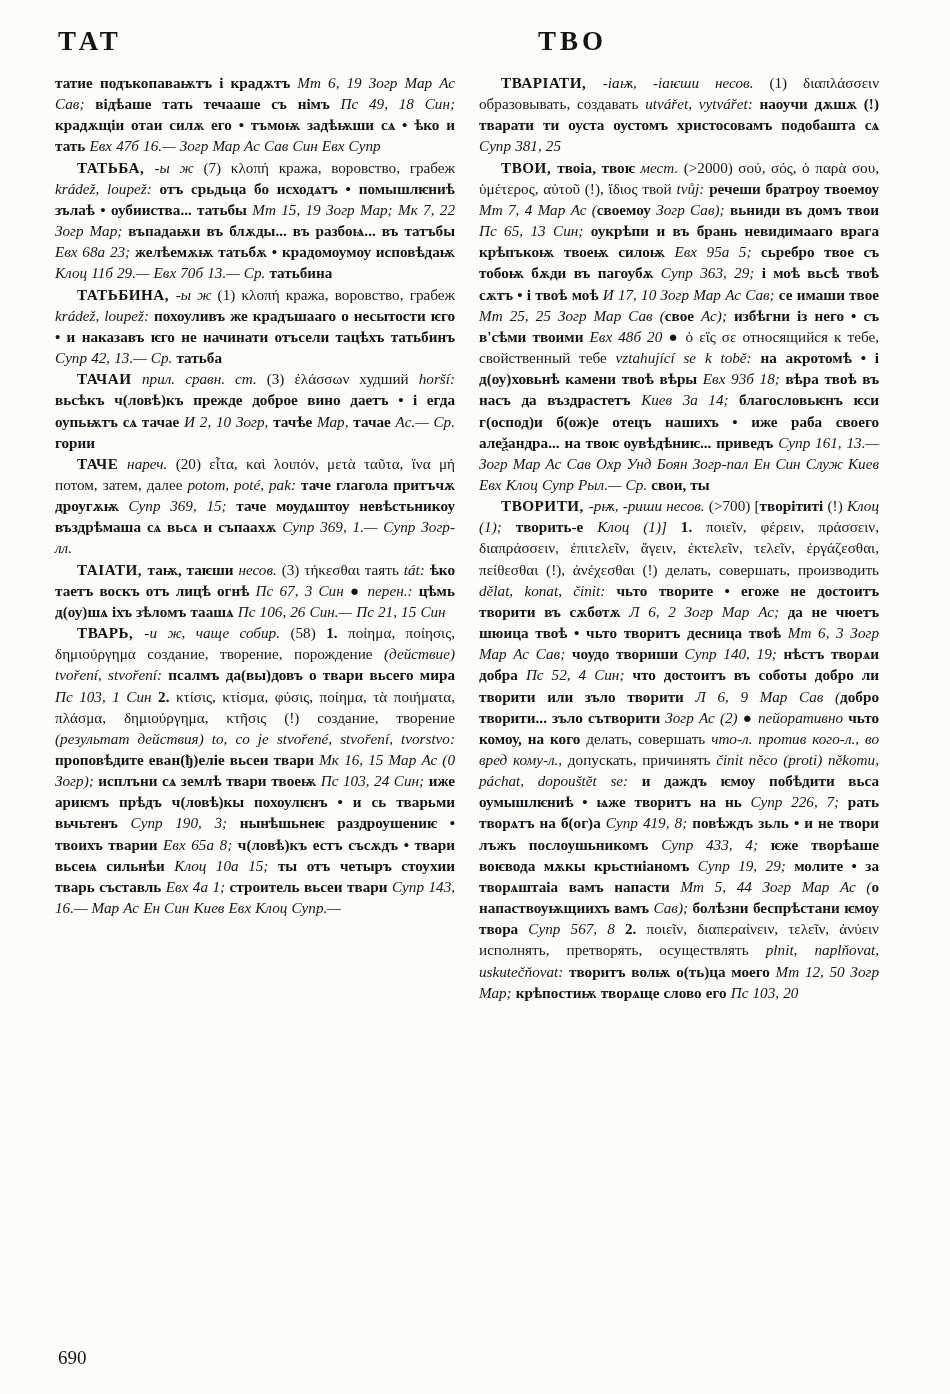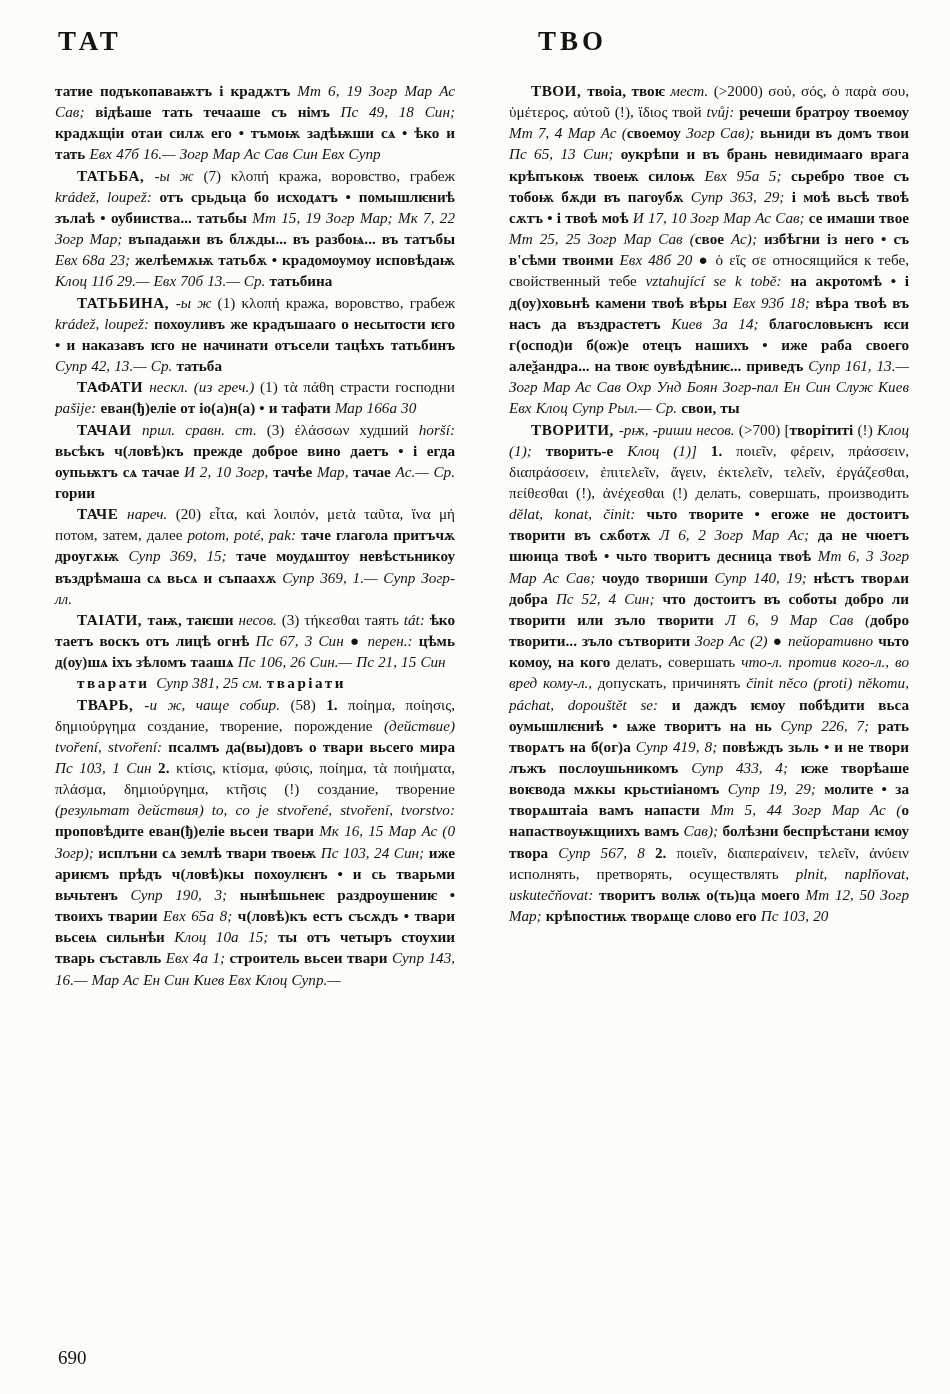--- a/index.html
+++ b/index.html
@@ -12,22 +12,22 @@
     font-family:Liberation Serif, serif;
     overflow:hidden;
   }
   .running-head {
     position:absolute; top:26px;
     font-size:27px; font-weight:bold; letter-spacing:4px;
   }
   .running-head.left  { left:58px; }
   .running-head.right { left:538px; }
   .columns {
-    position:absolute; top:80px; left:55px;
-    display:flex; gap:54px;
+    position:absolute; top:72px; left:55px;
+    display:flex; gap:24px;
   }
   .col { width:400px; }
   p.para {
     margin:0;
     text-align:justify;
     font-size:15.2px;
     line-height:21.15px;
     word-spacing:0.3px;
   }
   p.para.indent { text-indent:22px; }
@@ -45,27 +45,26 @@
 
 <div class="page">
   <div class="running-head left">ТАТ</div>
   <div class="running-head right">ТВО</div>
 
   <div class="columns">
     <div class="col">
         <p class="para"><span class="run-b">татие подъкопаваѭтъ і крадѫтъ </span><span class="run-i">Мт 6, 19 Зогр Мар Ас Сав; </span><span class="run-b">відѣаше тать течааше съ німъ </span><span class="run-i">Пс 49, 18 Син; </span><span class="run-b">крадѫщіи отаи силѫ его • тъмоѭ задѣѭши сѧ • ѣко и тать </span><span class="run-i">Евх 47б 16.— Зогр Мар Ас Сав Син Евх Супр</span></p>
         <p class="para indent"><span class="run-hw">ТАТЬБА, </span><span class="run-i">-ы ж </span><span class="run-r">(7) κλοπή кража, воровство, грабеж </span><span class="run-i">krádež, loupež: </span><span class="run-b">отъ срьдьца бо исходѧтъ • помышлѥниѣ зълаѣ • оубииства... татьбы </span><span class="run-i">Мт 15, 19 Зогр Мар; Мк 7, 22 Зогр Мар; </span><span class="run-b">въпадаѭи въ блѫды... въ разбоѩ... въ татъбы </span><span class="run-i">Евх 68а 23; </span><span class="run-b">желѣемѫѭ татьбѫ • крадомоумоу исповѣдаѭ </span><span class="run-i">Клоц 11б 29.— Евх 70б 13.— Ср. </span><span class="run-b">татьбина</span></p>
         <p class="para indent"><span class="run-hw">ТАТЬБИНА, </span><span class="run-i">-ы ж </span><span class="run-r">(1) κλοπή кража, воровство, грабеж </span><span class="run-i">krádež, loupež: </span><span class="run-b">похоуливъ же крадъшааго о несытости ѥго • и наказавъ ѥго не начинати отъсели тацѣхъ татьбинъ </span><span class="run-i">Супр 42, 13.— Ср. </span><span class="run-b">татьба</span></p>
-        <p class="para indent"><span class="run-hw">ТАФАТИ </span><span class="run-i">нескл. (из греч.) </span><span class="run-r">(1) τὰ πάθη страсти господни </span><span class="run-i">pašije: </span><span class="run-b">еван(ђ)еліе от іо(а)н(а) • и тафати </span><span class="run-i">Мар 166а 30</span></p>
         <p class="para indent"><span class="run-hw">ТАЧАИ </span><span class="run-i">прил. сравн. ст. </span><span class="run-r">(3) ἐλάσσων худший </span><span class="run-i">horší: </span><span class="run-b">вьсѣкъ ч(ловѣ)къ прежде доброе вино даетъ • і егда оупьѭтъ сѧ тачае </span><span class="run-i">И 2, 10 Зогр, </span><span class="run-b">тачѣе </span><span class="run-i">Мар, </span><span class="run-b">тачае </span><span class="run-i">Ас.— Ср. </span><span class="run-b">гории</span></p>
         <p class="para indent"><span class="run-hw">ТАЧЕ </span><span class="run-i">нареч. </span><span class="run-r">(20) εἶτα, καὶ λοιπόν, μετὰ ταῦτα, ἵνα μή потом, затем, далее </span><span class="run-i">potom, poté, pak: </span><span class="run-b">таче глагола притъчѫ дроугѫѭ </span><span class="run-i">Супр 369, 15; </span><span class="run-b">таче моудѧштоу невѣстьникоу въздрѣмаша сѧ вьсѧ и съпаахѫ </span><span class="run-i">Супр 369, 1.— Супр Зогр-лл.</span></p>
         <p class="para indent"><span class="run-hw">ТАІАТИ, </span><span class="run-b">таѭ, таѥши </span><span class="run-i">несов. </span><span class="run-r">(3) τήκεσθαι таять </span><span class="run-i">tát: </span><span class="run-b">ѣко таетъ воскъ отъ лицѣ огнѣ </span><span class="run-i">Пс 67, 3 Син </span><span class="run-r">● </span><span class="run-i">перен.: </span><span class="run-b">цѣмь д(оу)шѧ іхъ зѣломъ таашѧ </span><span class="run-i">Пс 106, 26 Син.— Пс 21, 15 Син</span></p>
-        <p class="para indent"><span class="run-sp">тварати </span><span class="run-i">Супр 381, 25 см. </span><span class="run-sp">тваріати</span></p>
         <p class="para indent"><span class="run-hw">ТВАРЬ, </span><span class="run-i">-и ж, чаще собир. </span><span class="run-r">(58) </span><span class="run-b">1. </span><span class="run-r">ποίημα, ποίησις, δημιούργημα создание, творение, порождение </span><span class="run-i">(действие) tvoření, stvoření: </span><span class="run-b">псалмъ да(вы)довъ о твари вьсего мира </span><span class="run-i">Пс 103, 1 Син </span><span class="run-b">2. </span><span class="run-r">κτίσις, κτίσμα, φύσις, ποίημα, τὰ ποιήματα, πλάσμα, δημιούργημα, κτῆσις (!) создание, творение </span><span class="run-i">(результат действия) to, co je stvořené, stvoření, tvorstvo: </span><span class="run-b">проповѣдите еван(ђ)еліе вьсеи твари </span><span class="run-i">Мк 16, 15 Мар Ас (0 Зогр); </span><span class="run-b">исплъни сѧ землѣ твари твоеѭ </span><span class="run-i">Пс 103, 24 Син; </span><span class="run-b">иже ариѥмъ прѣдъ ч(ловѣ)кы похоулѥнъ • и сь тварьми вьчьтенъ </span><span class="run-i">Супр 190, 3; </span><span class="run-b">нынѣшьнеѥ раздроушениѥ • твоихъ тварии </span><span class="run-i">Евх 65а 8; </span><span class="run-b">ч(ловѣ)къ естъ съсѫдъ • твари вьсеѩ сильнѣи </span><span class="run-i">Клоц 10а 15; </span><span class="run-b">ты отъ четыръ стоухии тварь съставль </span><span class="run-i">Евх 4а 1; </span><span class="run-b">строитель вьсеи твари </span><span class="run-i">Супр 143, 16.— Мар Ас Ен Син Киев Евх Клоц Супр.—</span></p>
       </div>
     <div class="col">
+        <p class="para indent"><span class="run-hw">ТВАРІАТИ, </span><span class="run-i">-іаѭ, -іаѥши несов. </span><span class="run-r">(1) διαπλάσσειν образовывать, создавать </span><span class="run-i">utvářet, vytvářet: </span><span class="run-b">наоучи дѫшѫ (!) тварати ти оуста оустомъ христосовамъ подобашта сѧ </span><span class="run-i">Супр 381, 25</span></p>
         <p class="para indent"><span class="run-hw">ТВОИ, </span><span class="run-b">твоіа, твоѥ </span><span class="run-i">мест. </span><span class="run-r">(&gt;2000) σού, σός, ὁ παρὰ σου, ὑμέτερος, αὐτοῦ (!), ἴδιος твой </span><span class="run-i">tvůj: </span><span class="run-b">речеши братроу твоемоу </span><span class="run-i">Мт 7, 4 Мар Ас (</span><span class="run-b">своемоу </span><span class="run-i">Зогр Сав); </span><span class="run-b">вьниди въ домъ твои </span><span class="run-i">Пс 65, 13 Син; </span><span class="run-b">оукрѣпи и въ брань невидимааго врага крѣпъкоѭ твоеѭ силоѭ </span><span class="run-i">Евх 95а 5; </span><span class="run-b">сьребро твое съ тобоѭ бѫди въ пагоубѫ </span><span class="run-i">Супр 363, 29; </span><span class="run-b">і моѣ вьсѣ твоѣ сѫтъ • і твоѣ моѣ </span><span class="run-i">И 17, 10 Зогр Мар Ас Сав; </span><span class="run-b">се имаши твое </span><span class="run-i">Мт 25, 25 Зогр Мар Сав (</span><span class="run-b">свое </span><span class="run-i">Ас); </span><span class="run-b">избѣгни із него • съ в'сѣми твоими </span><span class="run-i">Евх 48б 20 </span><span class="run-r">● ὁ εἴς σε относящийся к тебе, свойственный тебе </span><span class="run-i">vztahující se k tobě: </span><span class="run-b">на акротомѣ • і д(оу)ховьнѣ камени твоѣ вѣры </span><span class="run-i">Евх 93б 18; </span><span class="run-b">вѣра твоѣ въ насъ да въздрастетъ </span><span class="run-i">Киев 3а 14; </span><span class="run-b">благословьѥнъ ѥси г(оспод)и б(ож)е отецъ нашихъ • иже раба своего алеѯандра... на твоѥ оувѣдѣниѥ... приведъ </span><span class="run-i">Супр 161, 13.— Зогр Мар Ас Сав Охр Унд Боян Зогр-пал Ен Син Служ Киев Евх Клоц Супр Рыл.— Ср. </span><span class="run-b">свои, ты</span></p>
         <p class="para indent"><span class="run-hw">ТВОРИТИ, </span><span class="run-i">-рѭ, -риши несов. </span><span class="run-r">(&gt;700) [</span><span class="run-b">творітиті </span><span class="run-r">(!) </span><span class="run-i">Клоц (1); </span><span class="run-b">творить-е </span><span class="run-i">Клоц (1)] </span><span class="run-b">1. </span><span class="run-r">ποιεῖν, φέρειν, πράσσειν, διαπράσσειν, ἐπιτελεῖν, ἄγειν, ἐκτελεῖν, τελεῖν, ἐργάζεσθαι, πείθεσθαι (!), ἀνέχεσθαι (!) делать, совершать, производить </span><span class="run-i">dělat, konat, činit: </span><span class="run-b">чьто творите • егоже не достоитъ творити въ сѫботѫ </span><span class="run-i">Л 6, 2 Зогр Мар Ас; </span><span class="run-b">да не чюетъ шюица твоѣ • чьто творитъ десница твоѣ </span><span class="run-i">Мт 6, 3 Зогр Мар Ас Сав; </span><span class="run-b">чоудо твориши </span><span class="run-i">Супр 140, 19; </span><span class="run-b">нѣстъ творѧи добра </span><span class="run-i">Пс 52, 4 Син; </span><span class="run-b">что достоитъ въ соботы добро ли творити или зъло творити </span><span class="run-i">Л 6, 9 Мар Сав (</span><span class="run-b">добро творити... зъло сътворити </span><span class="run-i">Зогр Ас (2) </span><span class="run-r">● </span><span class="run-i">пейоративно </span><span class="run-b">чьто комоу, на кого </span><span class="run-r">делать, совершать </span><span class="run-i">что-л. против кого-л., во вред кому-л., </span><span class="run-r">допускать, причинять </span><span class="run-i">činit něco (proti) někomu, páchat, dopouštět se: </span><span class="run-b">и даждъ ѥмоу побѣдити вьса оумышлѥниѣ • ѩже творитъ на нь </span><span class="run-i">Супр 226, 7; </span><span class="run-b">рать творѧтъ на б(ог)а </span><span class="run-i">Супр 419, 8; </span><span class="run-b">повѣждъ зьль • и не твори лъжъ послоушьникомъ </span><span class="run-i">Супр 433, 4; </span><span class="run-b">ѥже творѣаше воѥвода мѫкы крьстиіаномъ </span><span class="run-i">Супр 19, 29; </span><span class="run-b">молите • за творѧштаіа вамъ напасти </span><span class="run-i">Мт 5, 44 Зогр Мар Ас (</span><span class="run-b">о напаствоуѭщиихъ вамъ </span><span class="run-i">Сав); </span><span class="run-b">болѣзни беспрѣстани ѥмоу твора </span><span class="run-i">Супр 567, 8 </span><span class="run-b">2. </span><span class="run-r">ποιεῖν, διαπεραίνειν, τελεῖν, ἀνύειν исполнять, претворять, осуществлять </span><span class="run-i">plnit, naplňovat, uskutečňovat: </span><span class="run-b">творитъ волѭ о(ть)ца моего </span><span class="run-i">Мт 12, 50 Зогр Мар; </span><span class="run-b">крѣпостиѭ творѧще слово его </span><span class="run-i">Пс 103, 20</span></p>
       </div>
   </div>
 
   <div class="page-number">690</div>
 </div>
 
 </body></html>

